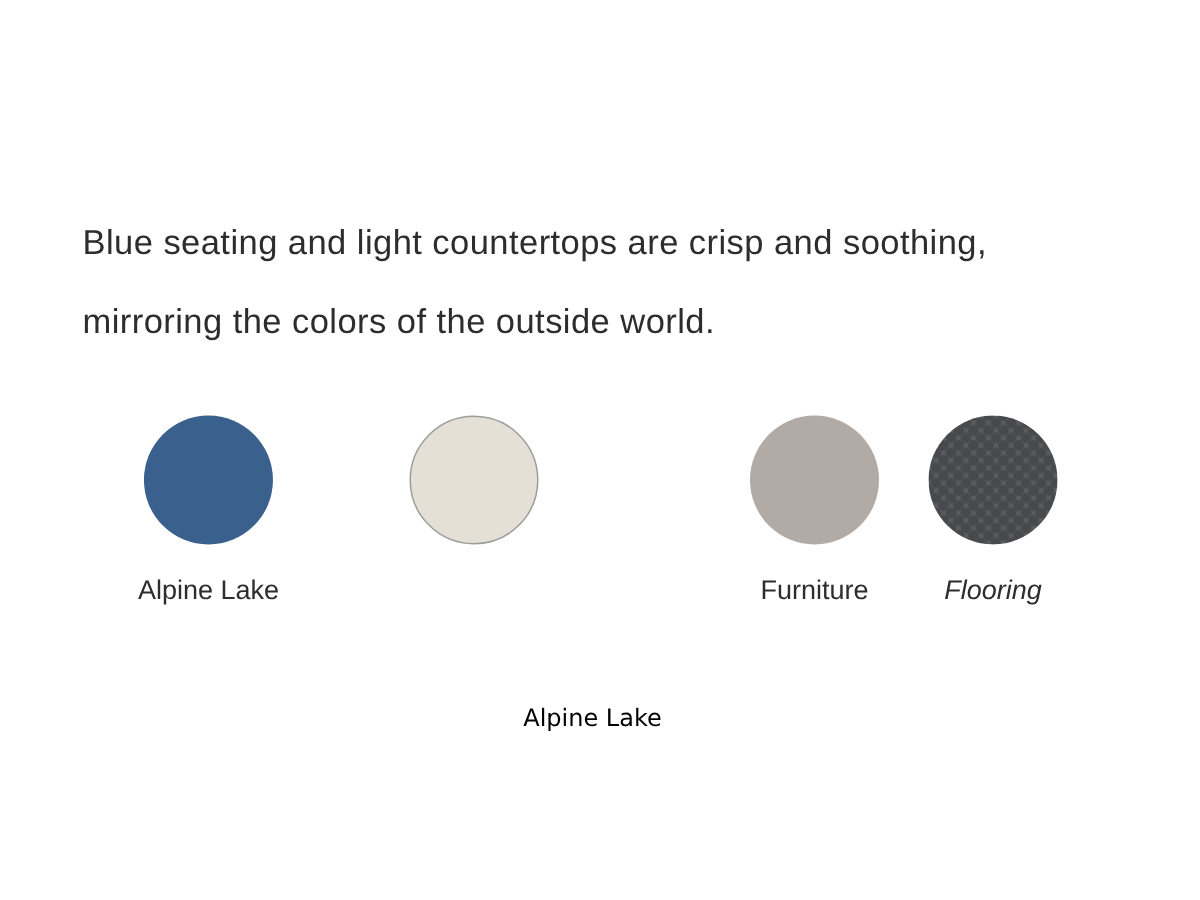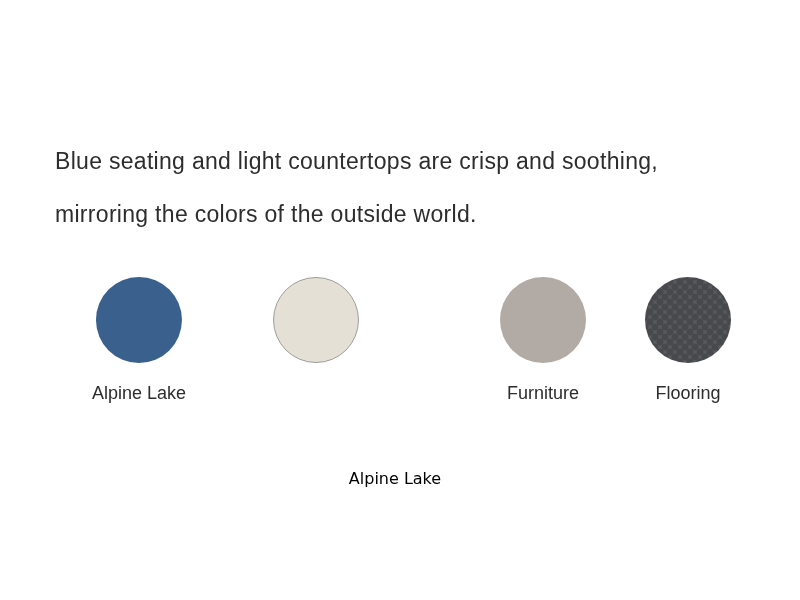--- a/index.html
+++ b/index.html
@@ -26,21 +26,21 @@
 
   .swatch-group {
     position: absolute;
     top: 277px;
     transform: translateX(-50%);
     text-align: center;
   }
   .swatch-group.g1 { left: 139px; }
   .swatch-group.g2 { left: 316px; }
   .swatch-group.g3 { left: 507px; margin-left: 36px; }
-  .swatch-group.g4 { left: 688px; }
+  .swatch-group.g4 { left: 662px; font-style: italic; }
 
   .swatch-circle {
     width: 86px;
     height: 86px;
     border-radius: 50%;
     margin: 0 auto;
     box-sizing: border-box;
   }
 
   .pattern-hex {

